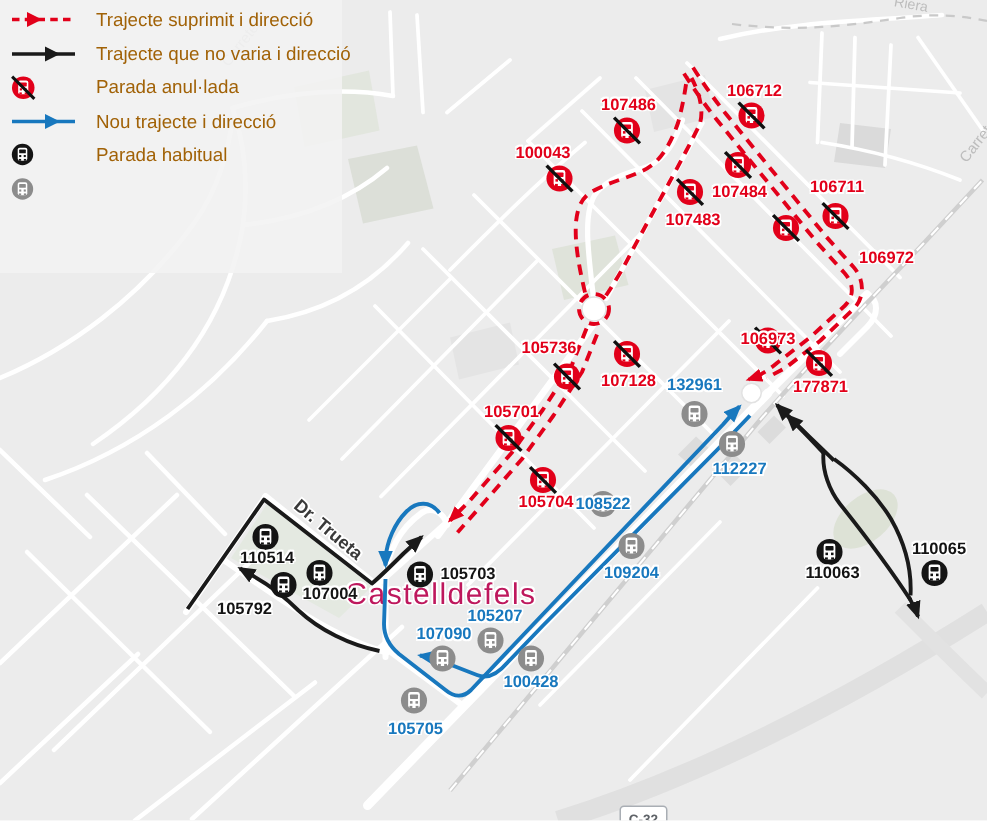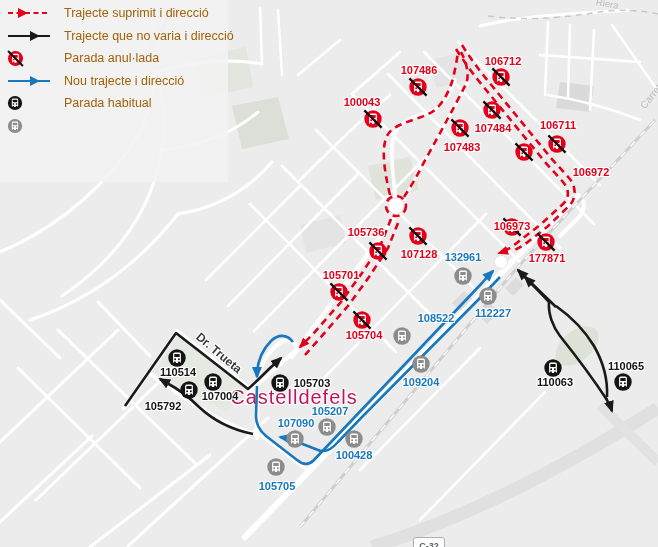--- a/index.html
+++ b/index.html
@@ -397,21 +397,21 @@
       <div class="stop-label halo lbl-provisional" style="left: 493px; top: 313px;">112227</div>
       <div class="stop" style="left: 402px; top: 336px;"><svg width="22" height="22" viewBox="0 0 22 22">
           <circle cx="11" cy="11" r="8.7" fill="#8c8c8c"></circle>
           <rect x="7.1" y="5.4" width="7.8" height="10.6" rx="1.6" fill="#fff"></rect>
           <rect x="8.3" y="7" width="5.4" height="3" rx="0.5" fill="#8c8c8c"></rect>
           <rect x="8.3" y="11.4" width="1.7" height="1.7" fill="#8c8c8c"></rect>
           <rect x="12" y="11.4" width="1.7" height="1.7" fill="#8c8c8c"></rect>
           <rect x="8" y="14.6" width="1.9" height="1.5" fill="#8c8c8c"></rect>
           <rect x="12.1" y="14.6" width="1.9" height="1.5" fill="#8c8c8c"></rect>
         </svg></div>
-      <div class="stop-label halo lbl-provisional" style="left: 402px; top: 318px; margin-left: 34px;">108522</div>
+      <div class="stop-label halo lbl-provisional" style="left: 402px; top: 336px;">108522</div>
       <div class="stop" style="left: 421px; top: 364px;"><svg width="22" height="22" viewBox="0 0 22 22">
           <circle cx="11" cy="11" r="8.7" fill="#8c8c8c"></circle>
           <rect x="7.1" y="5.4" width="7.8" height="10.6" rx="1.6" fill="#fff"></rect>
           <rect x="8.3" y="7" width="5.4" height="3" rx="0.5" fill="#8c8c8c"></rect>
           <rect x="8.3" y="11.4" width="1.7" height="1.7" fill="#8c8c8c"></rect>
           <rect x="12" y="11.4" width="1.7" height="1.7" fill="#8c8c8c"></rect>
           <rect x="8" y="14.6" width="1.9" height="1.5" fill="#8c8c8c"></rect>
           <rect x="12.1" y="14.6" width="1.9" height="1.5" fill="#8c8c8c"></rect>
         </svg></div>
       <div class="stop-label halo lbl-provisional" style="left: 421px; top: 382px;">109204</div>

